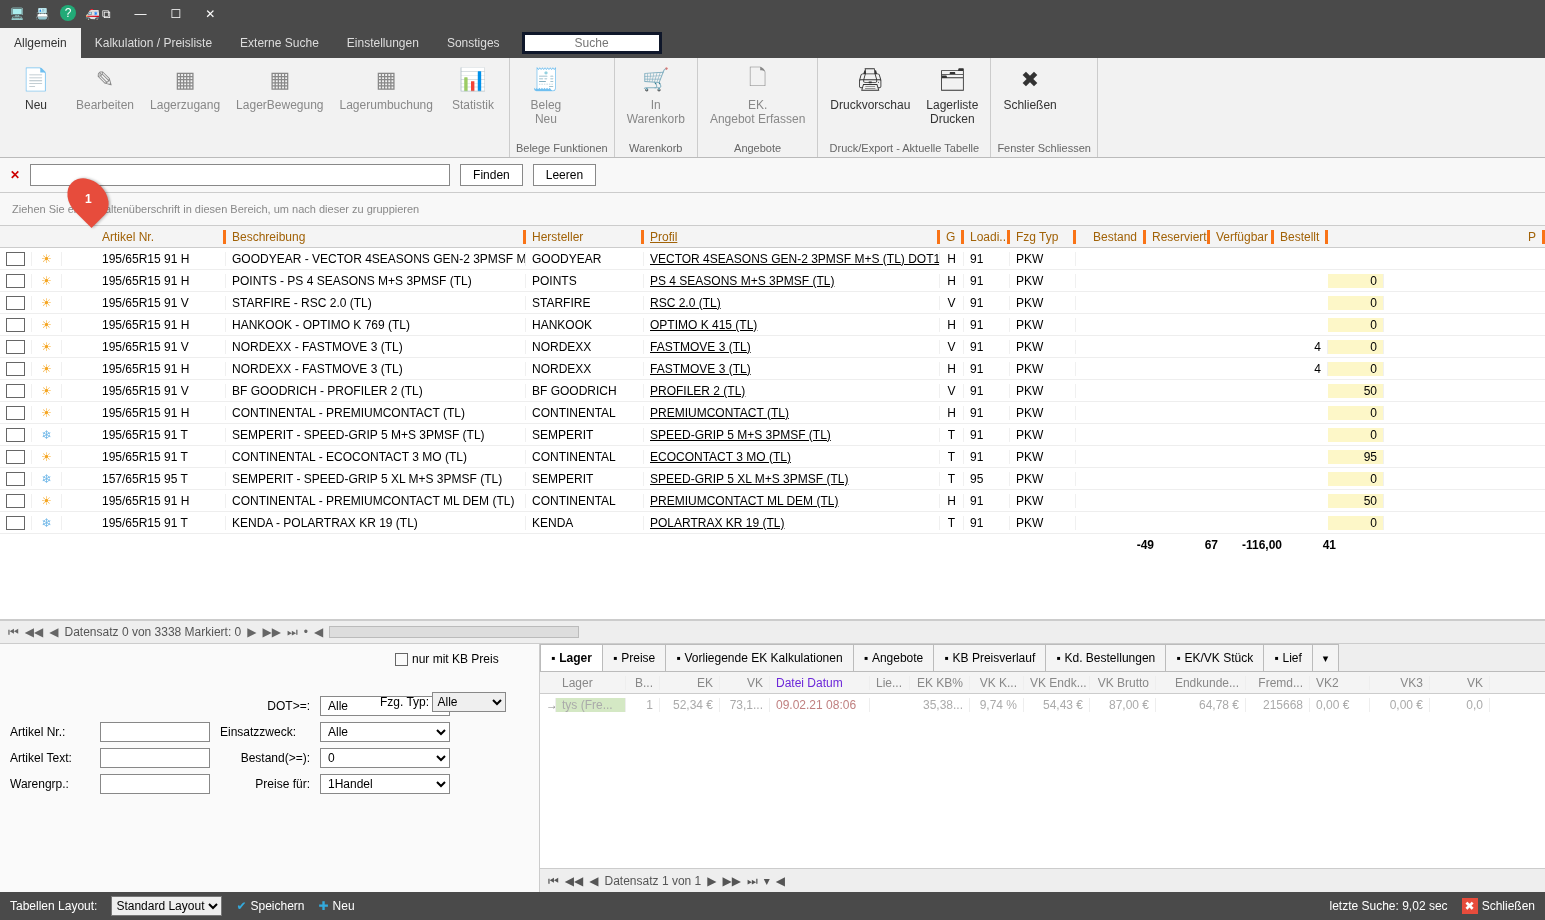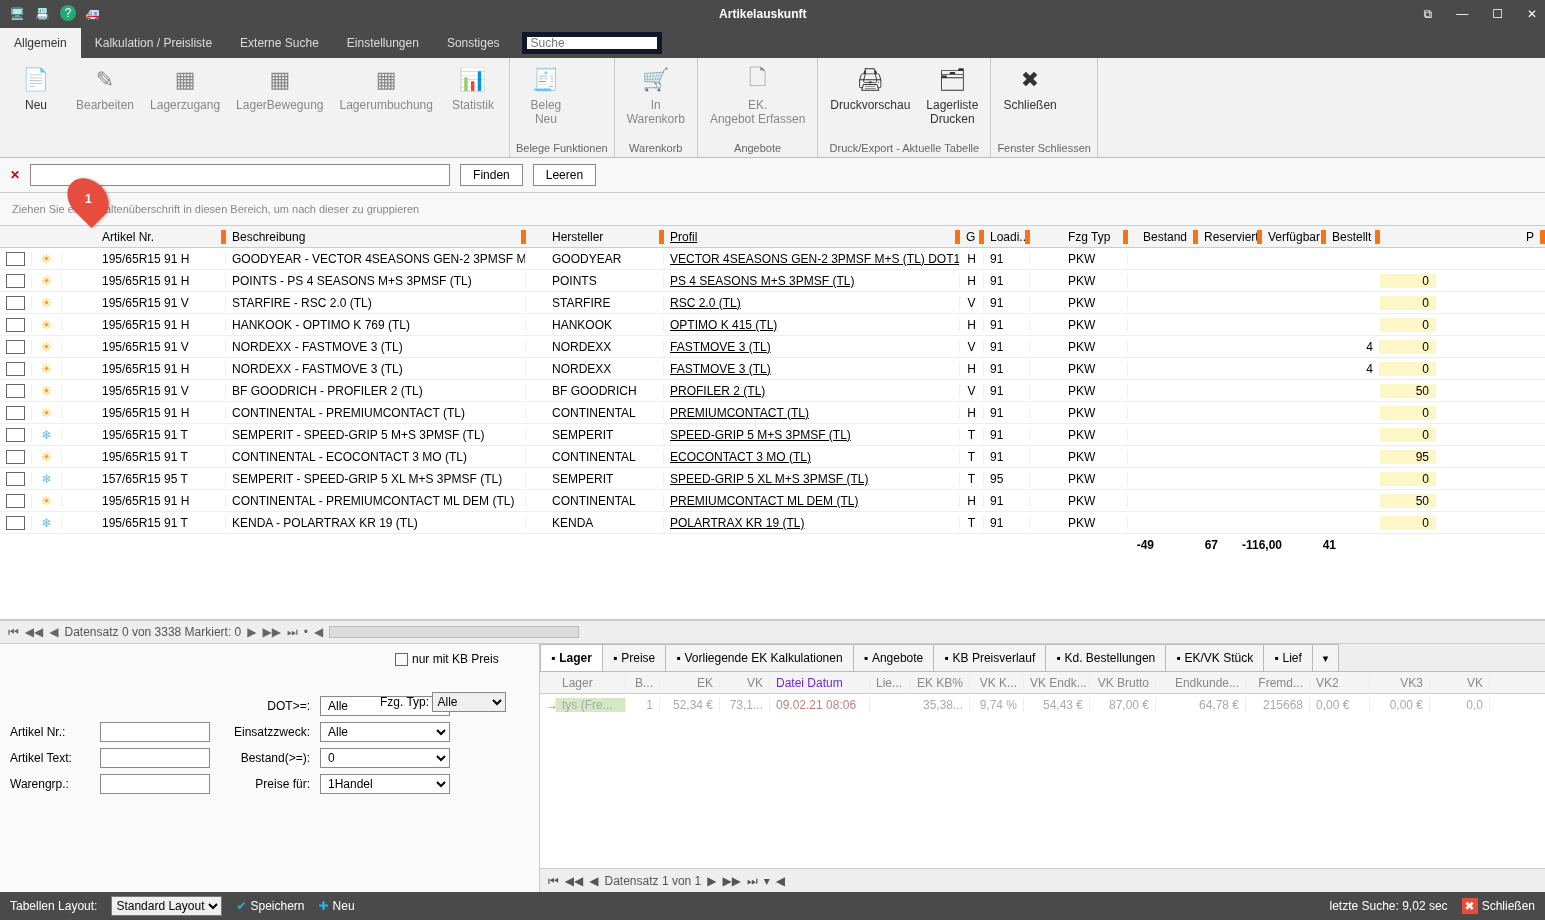--- a/index.html
+++ b/index.html
@@ -7,49 +7,49 @@
 .titlebar { background: #4a4a4a; color: #fff; height: 28px; display: flex; align-items: center; padding: 0 8px; }
 .titlebar .ql { display: flex; gap: 8px; }
 .titlebar .ql span { width: 18px; height: 18px; display: inline-flex; align-items: center; justify-content: center; color: #aee; }
 .titlebar .title { flex: 1; text-align: center; font-weight: 600; }
 .titlebar .winbtn { display: flex; gap: 24px; }
 .titlebar .winbtn span { cursor: pointer; }
 .menubar { background: #4a4a4a; height: 30px; display: flex; align-items: stretch; }
 .menubar .tab { padding: 0 14px; color: #ddd; display: flex; align-items: center; cursor: pointer; }
 .menubar .tab.active { background: #f2f2f2; color: #333; }
 .menubar .search { margin-left: 8px; display: flex; align-items: center; }
-.menubar .search input { width: 140px; height: 22px; padding: 0 4px; border: 5px solid #0f172a; background: #fff; }
+.menubar .search input { width: 140px; height: 22px; padding: 0 4px; border: 3px solid #0f172a; background: #fff; text-align: center; }
 .ribbon { background: #f2f2f2; border-bottom: 1px solid #bbb; height: 100px; display: flex; }
 .ribbon-group { border-right: 1px solid #ccc; display: flex; flex-direction: column; padding: 4px 6px 0 6px; }
 .ribbon-group .items { display: flex; gap: 4px; flex: 1; }
 .ribbon-btn { display: flex; flex-direction: column; align-items: center; justify-content: flex-start; padding: 2px 6px; min-width: 60px; cursor: pointer; color: #888; text-align: center; }
 .ribbon-btn.enabled { color: #333; }
 .ribbon-btn .ico { width: 32px; height: 32px; display: flex; align-items: center; justify-content: center; font-size: 22px; margin-bottom: 2px; }
 .ribbon-group .cap { text-align: center; color: #666; font-size: 11px; padding: 3px 0; }
 .searchrow { background: #f8f8f8; border-bottom: 1px solid #ccc; padding: 6px 10px; display: flex; align-items: center; gap: 10px; }
 .searchrow .x { color: #c00; font-weight: bold; cursor: pointer; }
 .searchrow input { width: 420px; height: 22px; border: 1px solid #888; padding: 0 4px; }
 .btn { border: 1px solid #888; background: #fff; padding: 3px 12px; cursor: pointer; }
 .grouprow { background: #f8f8f8; border-bottom: 1px solid #ccc; padding: 10px 12px; color: #888; font-size: 11px; }
 .grid { flex: 1; overflow: hidden; display: flex; flex-direction: column; background: #fff; border-bottom: 1px solid #ccc; }
 .grid-head, .grid-row { display: flex; height: 22px; align-items: center; }
 .grid-head { background: #f4f4f4; border-bottom: 1px solid #ccc; }
-.grid-head > div { border-right: 5px solid #f97316; padding: 0 6px; color: #000000; white-space: nowrap; overflow: hidden; }
+.grid-head > div { border-right: 3px solid #f97316; padding: 0 6px; color: #a16207; white-space: nowrap; overflow: hidden; }
 .grid-row { border-bottom: 1px solid #eee; }
 .grid-row > div { border-right: 1px solid #f0f0f0; padding: 0 6px; white-space: nowrap; overflow: hidden; }
 .c-sel { width: 32px; display:flex; justify-content:center; }
 .c-ico { width: 30px; display:flex; justify-content:center; }
 .c-flag { width: 34px; }
 .c-art { width: 130px; }
 .c-besch { width: 300px; }
-.c-herst { width: 118px; margin-left: 20px; }
+.c-herst { width: 118px; }
 .c-prof { width: 296px; text-decoration: underline; }
 .c-g { width: 24px; text-align:center; }
 .c-load { width: 46px; }
-.c-fzg { width: 66px; margin-left: 32px; }
+.c-fzg { width: 66px; }
 .c-best { width: 70px; text-align:right; }
 .c-res { width: 64px; text-align:right; }
 .c-verf { width: 64px; text-align:right; background:#fde8d8; }
 .c-bestl { width: 54px; text-align:right; }
 .c-last { width: 56px; text-align:right; background:#fdf7c8; }
 .c-p { flex:1; text-align:right; }
 .grid-row .c-sel::before { content:""; display:inline-block; width:22px; height:12px; border:1px solid #666; }
 .sun { color:#f5a623; }
 .snow { color:#6fb7e8; }
 .all { color:#f5a623; }
@@ -88,21 +88,20 @@
 </head>
 <body>
 
 <div class="titlebar">
   <div class="ql">
     <span>🖥</span>
     <span>📇</span>
     <span style="color:#5bc0de;background:#2a7;border-radius:50%;width:16px;height:16px;color:#fff;">?</span>
     <span>🚑</span>
   </div>
-  <div class="title">Artikelauskunft</div>
   <div class="winbtn">
     <span>⧉</span>
     <span>—</span>
     <span>☐</span>
     <span>✕</span>
   </div>
 </div>
 
 <div class="menubar">
   <div class="tab active">Allgemein</div>
@@ -494,21 +493,21 @@
           <span>nur mit KB Preis</span>
         </label>
       </div>
     <div class="formgrid">
       <span></span>
         <span></span>
       <span style="text-align:right">DOT&gt;=:</span>
       <select><option>Alle</option></select>
       <span>Artikel Nr.:</span>
         <input style="">
-      <span style="text-align:right">Einsatzzweck:</span>
+      <span style="">Einsatzzweck:</span>
       <select><option>Alle</option></select>
       <span>Artikel Text:</span>
         <input style="">
       <span style="text-align:right">Bestand(&gt;=):</span>
       <select><option>0</option></select>
       <span>Warengrp.:</span>
         <input style="">
       <span style="text-align:right">Preise für:</span>
       <select style="grid-column:4/5"><option>1Handel</option></select>
     </div>

